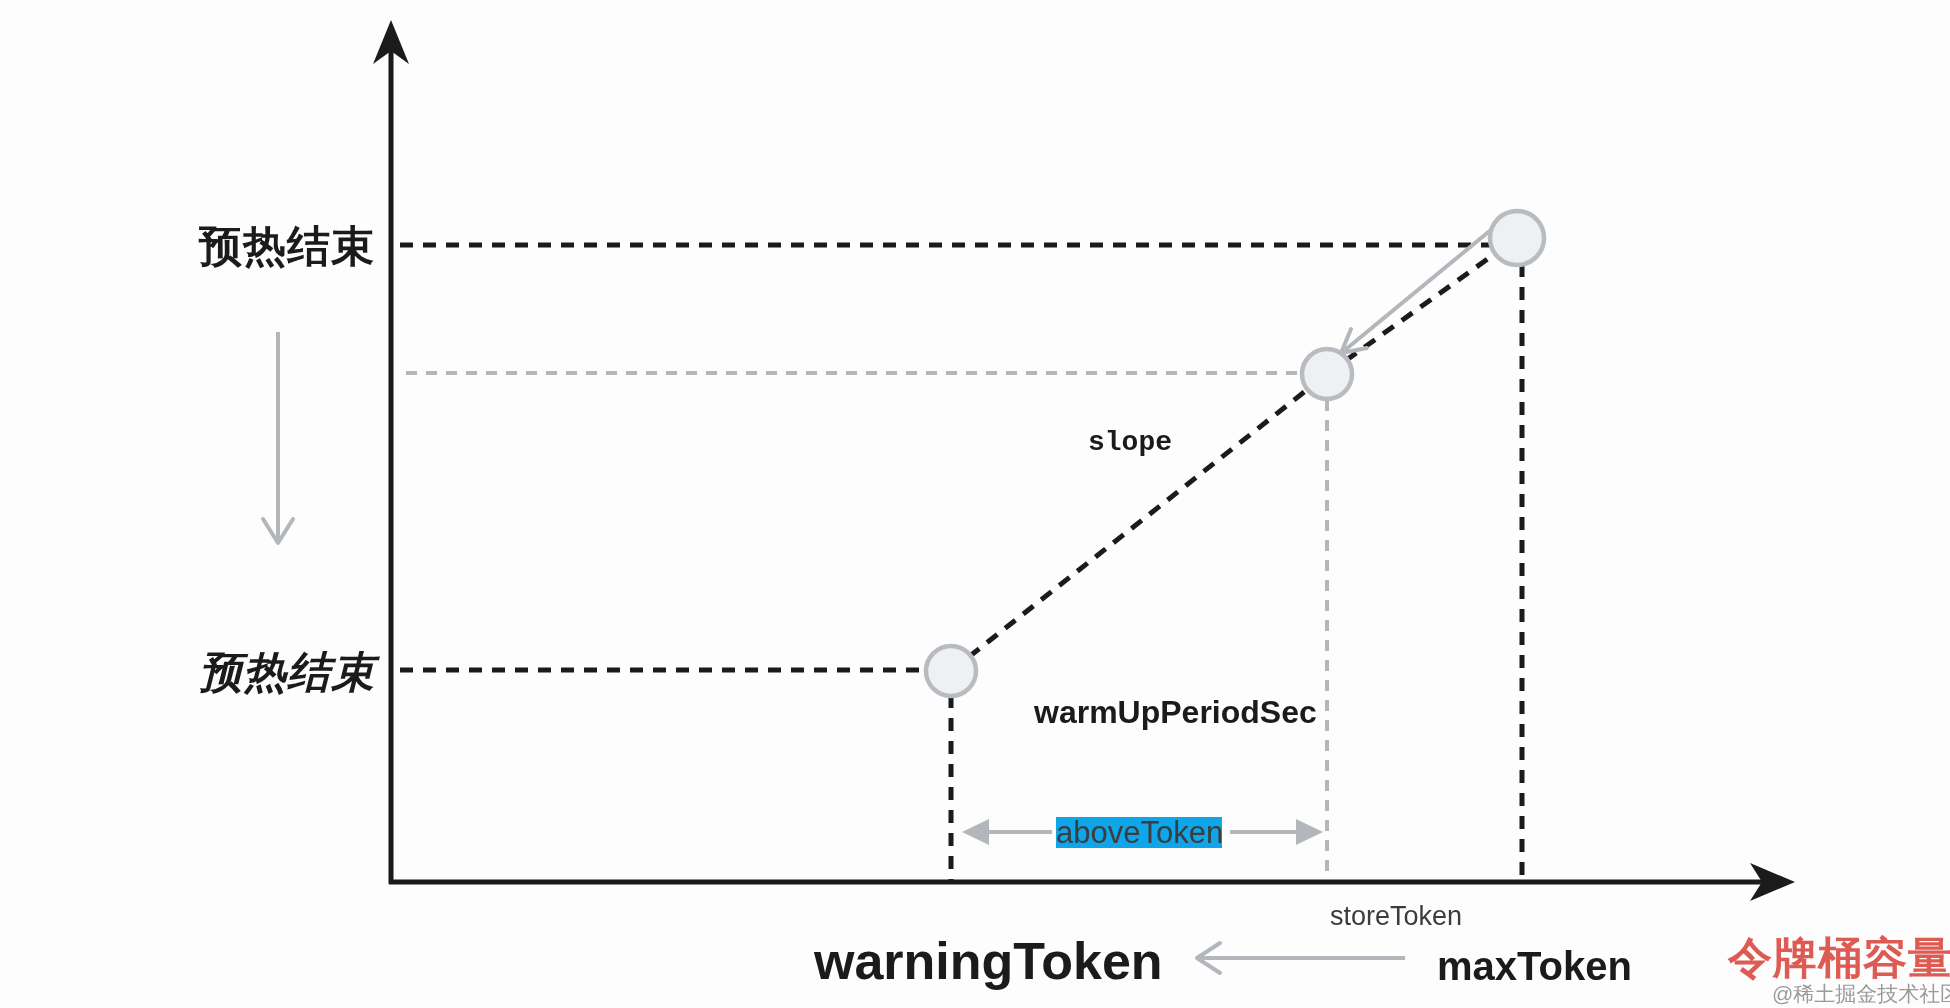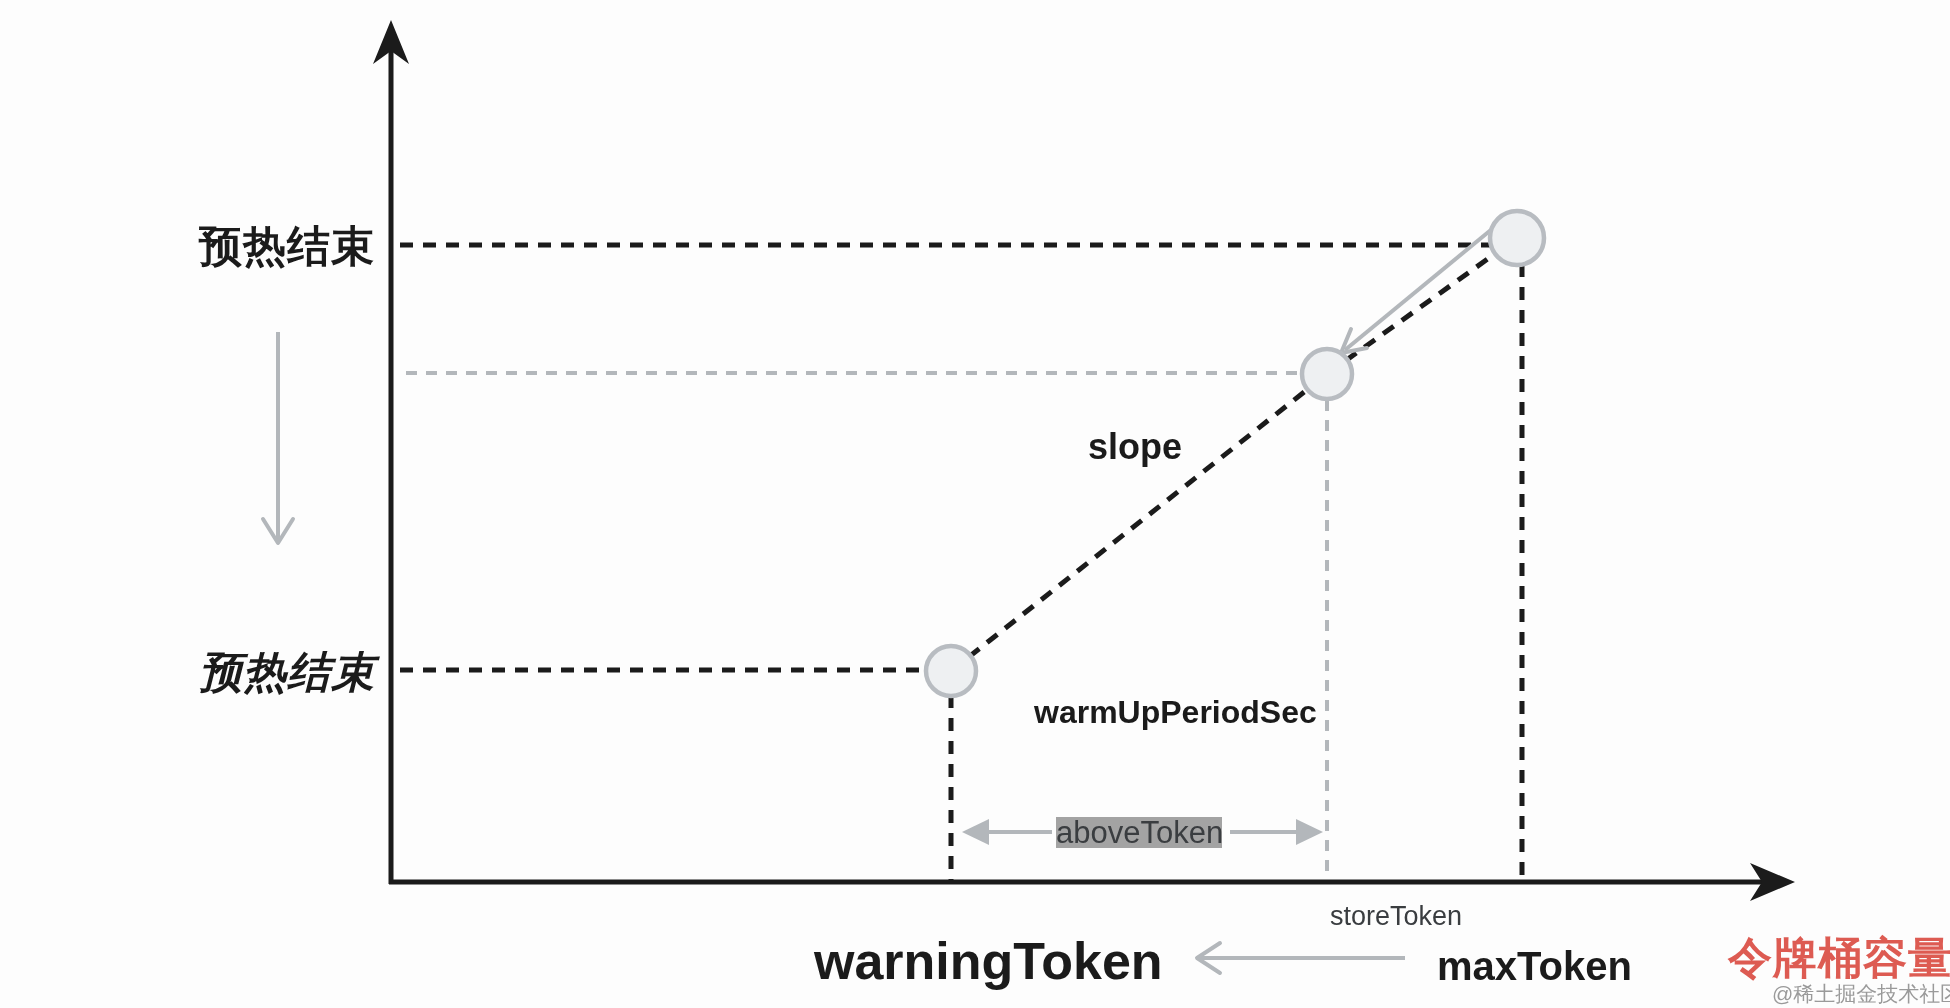--- a/index.html
+++ b/index.html
@@ -35,23 +35,23 @@
   .lbl{position:absolute;line-height:1;white-space:nowrap;}
   .red-title{color:var(--accent-red);font-weight:bold;font-size:43px;letter-spacing:1px;}
   .cn{color:var(--ink);font-weight:bold;font-size:43px;letter-spacing:1px;}
   .en-bold{color:var(--ink);font-weight:bold;}
   .en-gray{color:var(--label-gray);font-weight:normal;}
 
   .y-axis-title{left:30px;top:57px;}
   .x-axis-title{left:1728px;top:936px;font-size:44px;}
   .start-warmup{left:140px;top:225px;width:235px;text-align:right;}
   .end-warmup{left:140px;top:651px;width:235px;text-align:right;font-style:italic;}
-  .slope{left:1088px;top:429px;font-size:36px;}
+  .slope{left:1088px;top:429px;font-size:28px;font-family:Liberation Mono, monospace;}
   .warmup-period{left:1034px;top:696px;font-size:32px;}
-  .above-token{left:1056px;top:817px;font-size:31px;width:166px;text-align:center;background:#a3a3a3;}
+  .above-token{left:1056px;top:817px;font-size:31px;width:166px;text-align:center;background:#0ea5e9;}
   .store-token{left:1322px;top:903px;font-size:27px;margin-left:8px;}
   .warning-token{left:814px;top:935px;font-size:52px;}
   .max-token{left:1437px;top:946px;font-size:40px;text-align:right;}
   .watermark{left:1772px;top:983px;font-size:21px;color:var(--watermark-gray);font-weight:normal;letter-spacing:0;}
 </style>
 </head>
 <body>
 
 <div class="stage">
 

